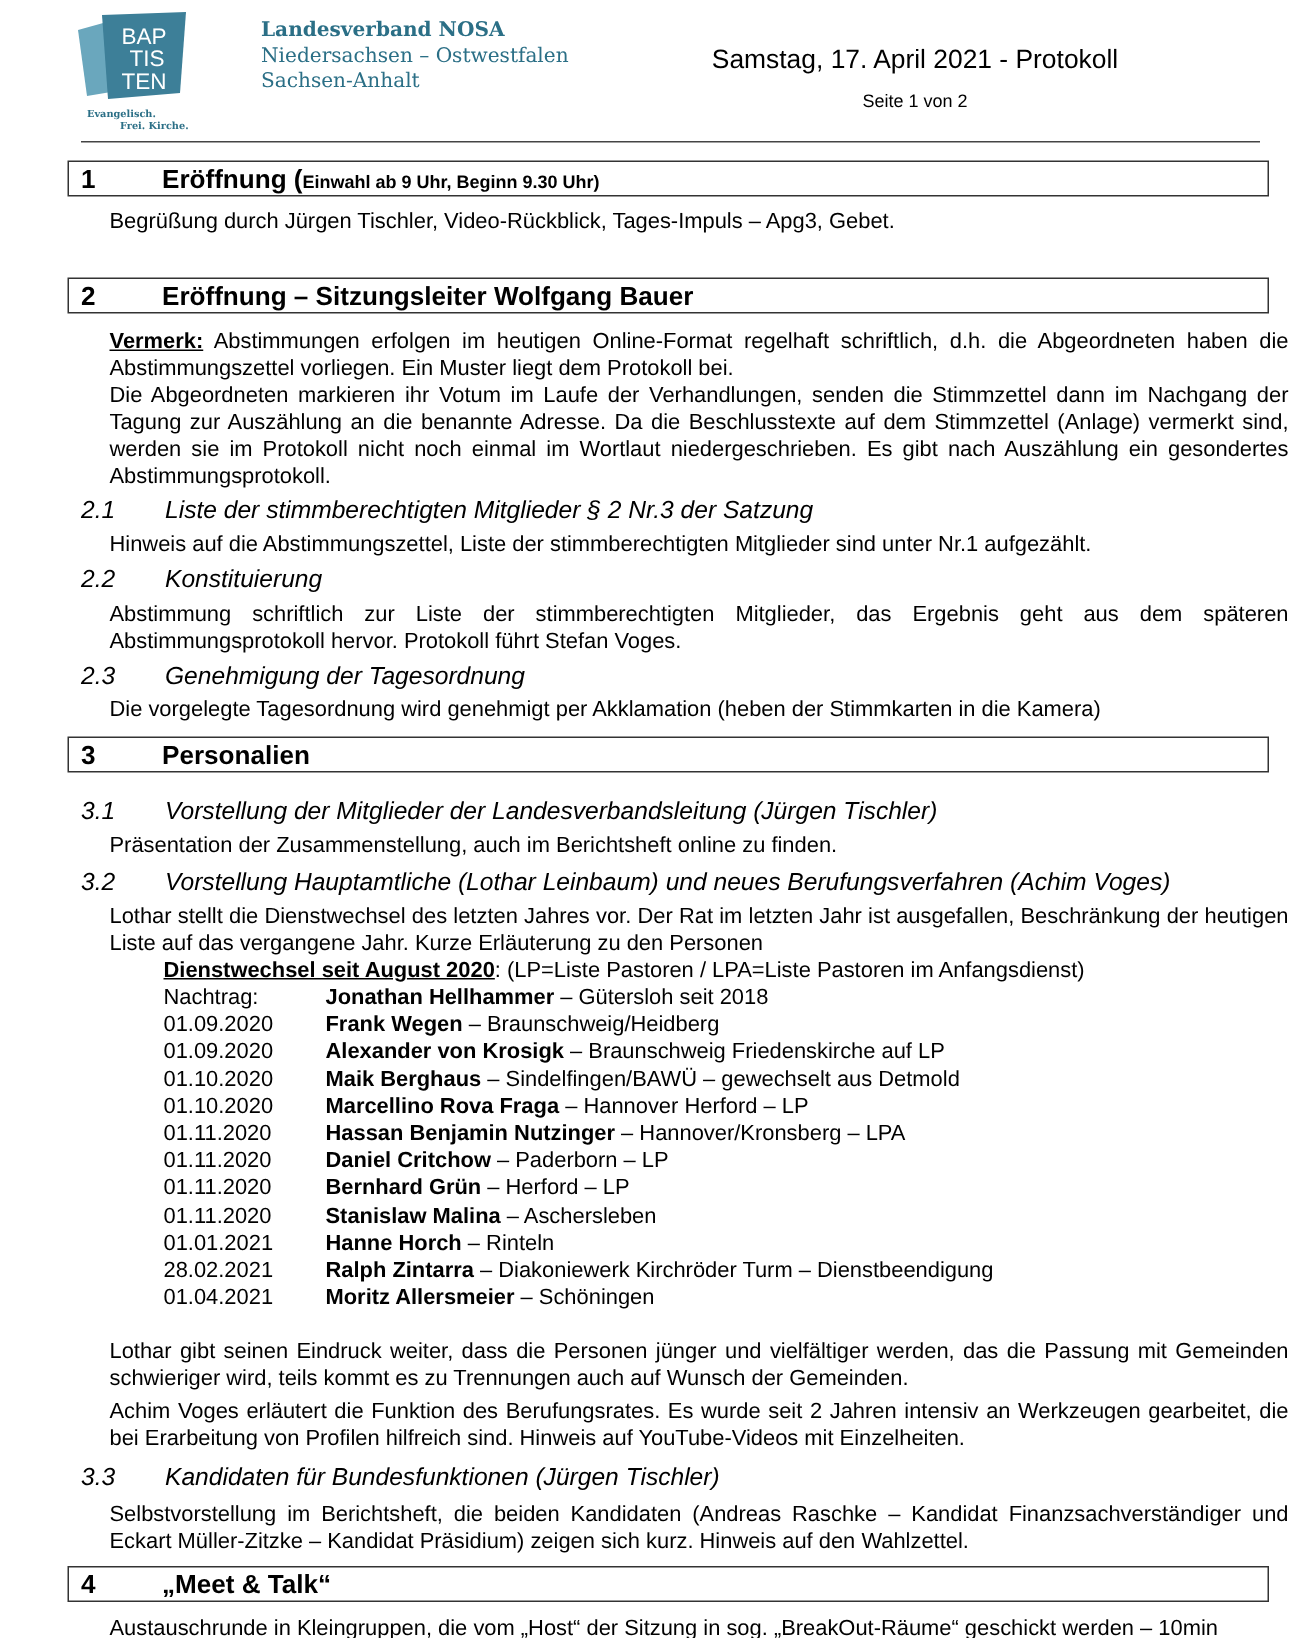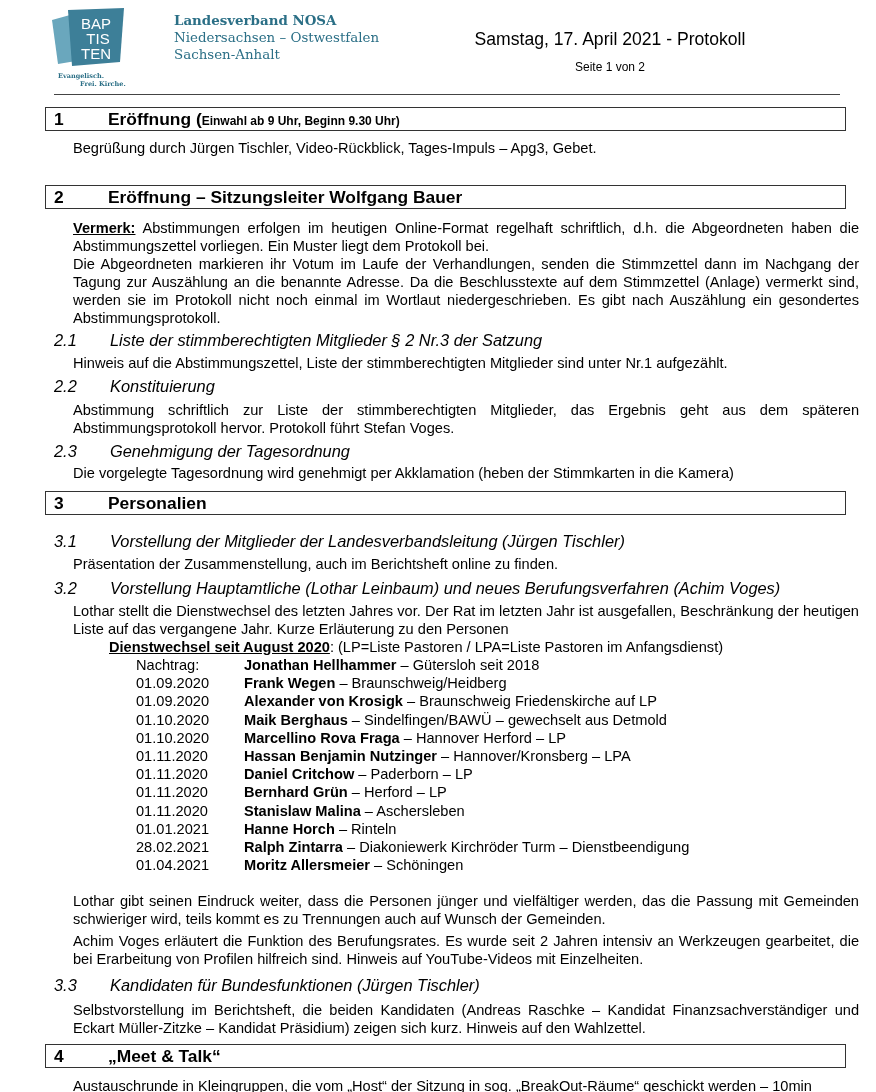--- a/index.html
+++ b/index.html
@@ -21,21 +21,21 @@
   .sec-box .num { position: absolute; left: 8px; top: 0; }
   .sec-box .ttl { position: absolute; left: 62px; top: 0; white-space: nowrap; }
   .sec-box .small { font-size: 12px; }
 
   .p { position: absolute; left: 54px; width: 786px; line-height: 18px; text-align: justify; margin-left: 19px; }
   .p .u { font-weight: bold; text-decoration: underline; }
   .sub { position: absolute; left: 54px; font-style: italic; font-size: 16.4px; line-height: 20px; white-space: nowrap; }
   .sub .sn { display: inline-block; width: 56px; }
 
   .list { position: absolute; left: 109px; top: 656px; width: 700px; }
-  .row { height: 18.2px; line-height: 18px; white-space: nowrap; margin-left: 27px; }
+  .row { height: 18.2px; line-height: 18px; white-space: nowrap; }
   .row .d { display: inline-block; width: 108px; }
   .row .n { font-weight: bold; }
   .dw-head { position: absolute; left: 109px; top: 638px; line-height: 18px; white-space: nowrap; }
   .dw-head .u { font-weight: bold; text-decoration: underline; }
 </style>
 </head>
 <body>
 
 <div class="page">
 

